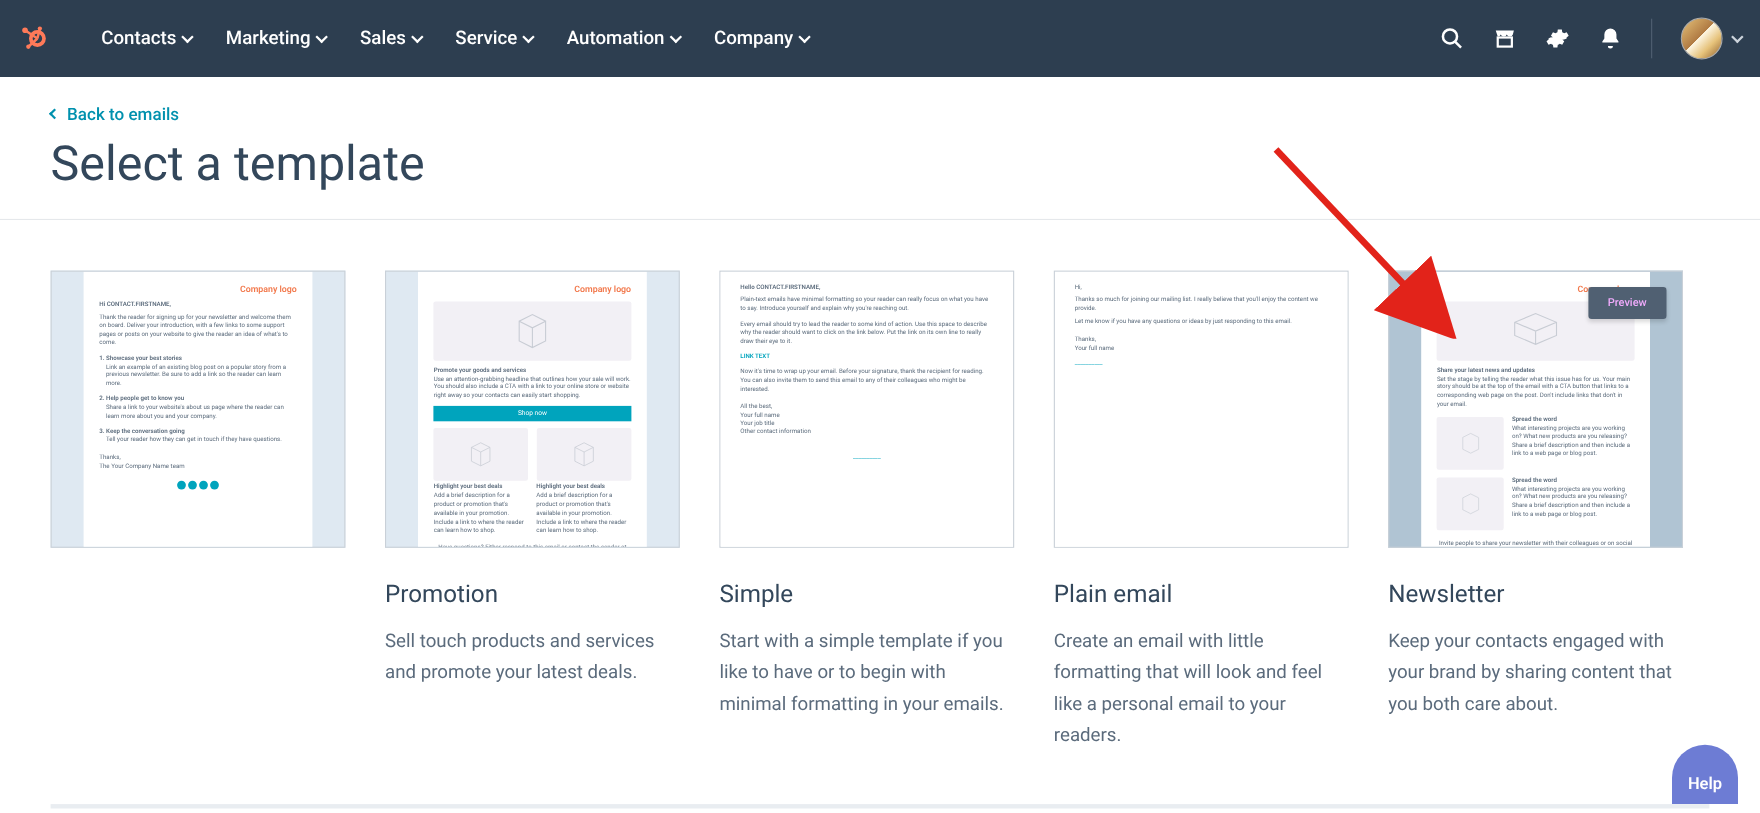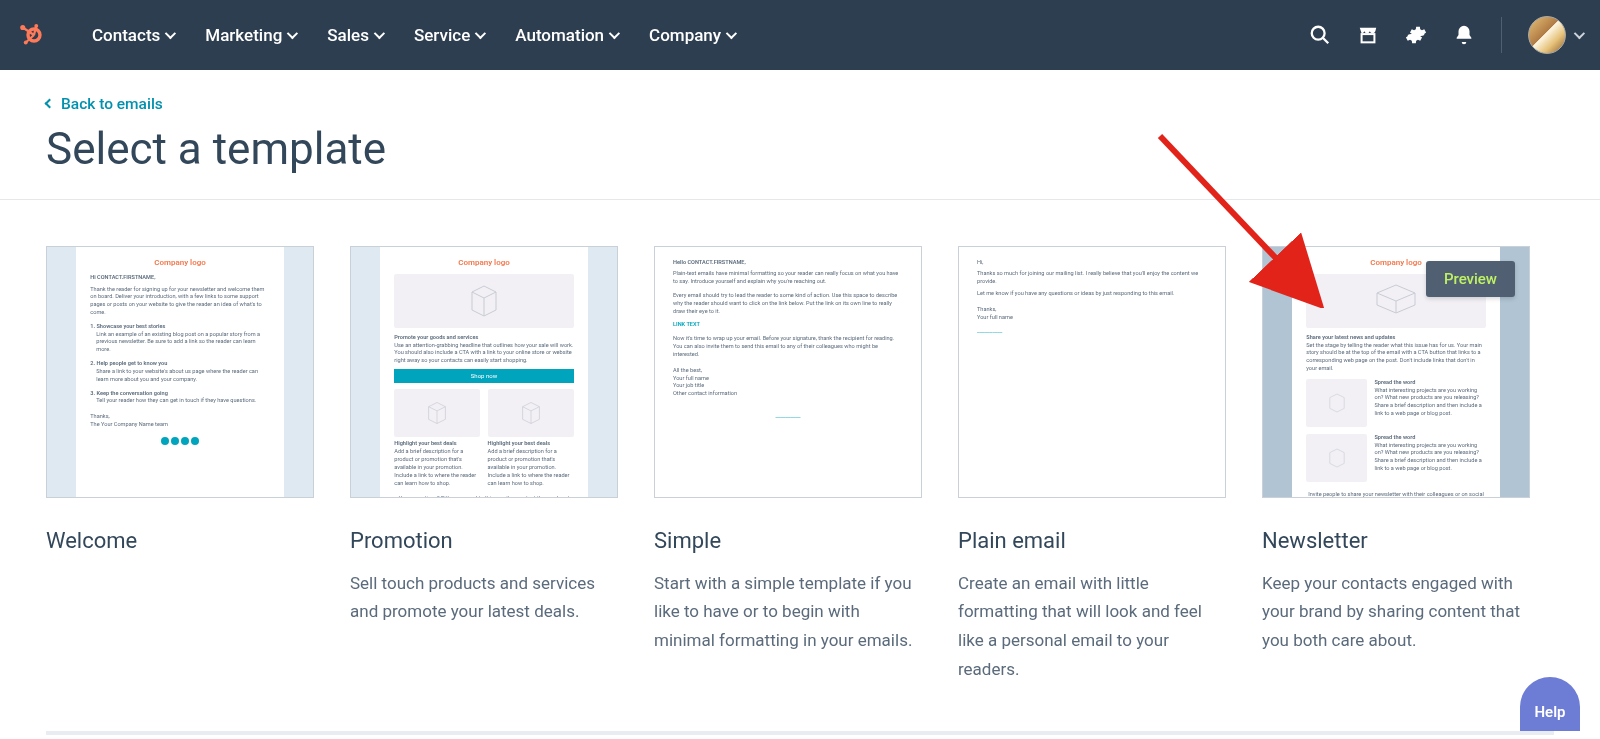--- a/index.html
+++ b/index.html
@@ -119,21 +119,21 @@
     background: #fff;
     width: 78%;
     margin-top: 0;
     padding: 10px 14px 18px 14px;
     font-size: 5.6px;
     line-height: 1.4;
     color: #5b6b7c;
     min-height: 252px;
   }
   .paper.full { width:100%; min-height:252px; padding:12px 18px; }
-  .paper .orange { color:#f2784b; font-weight:600; text-align:center; font-size:8px; margin-bottom:6px; }
+  .paper .orange { color:#f2784b; font-weight:600; text-align:right; font-size:8px; margin-bottom:6px; }
   .paper .teal-link { color:#00a4bd; }
   .paper .teal-btn {
     display:block;
     background:#00a4bd;
     color:#fff;
     text-align:center;
     padding:3px 0;
     font-size:6px;
     margin:4px 0 6px 0;
   }
@@ -158,24 +158,24 @@
   }
   .card-desc {
     font-size: 17px;
     line-height: 1.7;
     color: #5b6b7c;
   }
   .preview-btn {
     position:absolute;
     top:14px; right:14px;
     background:#506072;
-    color:#bef264;
+    color:#f0abfc;
     border-radius:3px;
     padding:9px 18px;
-    font-size:15px;
+    font-size:10px;
     font-weight:500;
     cursor:pointer;
     box-shadow: 0 2px 4px rgba(0,0,0,.15);
   }
   
   .anno-arrow {
     position:absolute;
     left: 1140px;
     top: 128px;
     pointer-events:none;
@@ -299,21 +299,20 @@
         <div style="padding-left:6px">Link an example of an existing blog post on a popular story from a previous newsletter. Be sure to add a link so the reader can learn more.</div>
         <div style="font-weight:600; margin-top:6px">2. Help people get to know you</div>
         <div style="padding-left:6px">Share a link to your website's about us page where the reader can learn more about you and your company.</div>
         <div style="font-weight:600; margin-top:6px">3. Keep the conversation going</div>
         <div style="padding-left:6px">Tell your reader how they can get in touch if they have questions.</div>
         <div style="margin-top:8px">Thanks,</div>
         <div>The Your Company Name team</div>
         <div class="socials"><span></span><span></span><span></span><span></span></div>
       </div>
     </div>
-    <div class="card-title">Welcome</div>
   </div>
 
   <div class="card">
     <div class="thumb">
       <div class="paper">
         <div class="orange">Company logo</div>
         <div class="gray-box hero">
           <svg class="sketch" width="40" height="38" viewBox="0 0 40 38">
               <path d="M8 28 L8 10 L20 4 L32 10 L32 28 L20 34 Z M8 10 L20 16 L32 10 M20 16 L20 34"></path>
             </svg>

